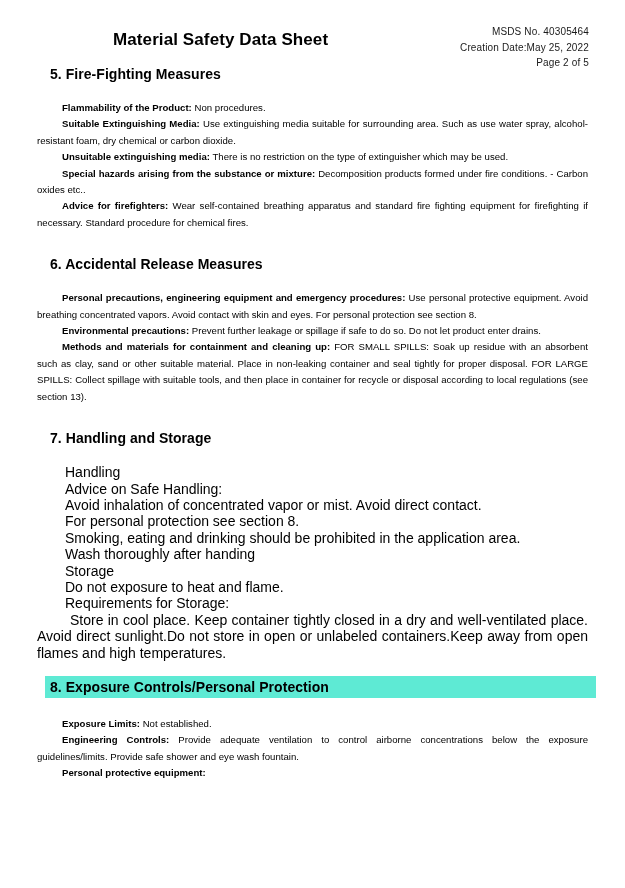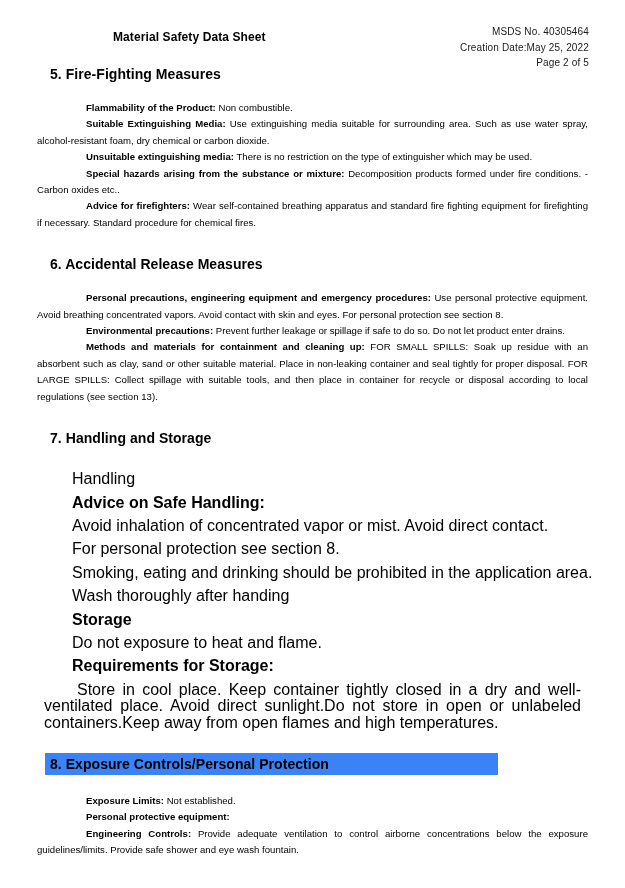--- a/index.html
+++ b/index.html
@@ -21,21 +21,21 @@
   .header {
     position: relative;
     height: 58px;
     padding: 22px 37px 0 37px;
     box-sizing: border-box;
   }
   .doc-title {
     position: absolute;
     left: 113px;
     top: 30px;
-    font-size: 12px;
+    font-size: 17px;
     font-weight: bold;
     letter-spacing: 0.1px;
     white-space: nowrap;
   }
   .header-meta {
     position: absolute;
     right: 36px;
     top: 24px;
     text-align: right;
     font-size: 10px;
@@ -52,48 +52,48 @@
   }
 
   .sec-head {
     font-size: 14px;
     font-weight: 600;
     margin: 8px;
     padding: 0 0 0 5px;
     letter-spacing: 0.05px;
   }
   .sec-head.shaded {
-    background: #3b82f6;
-    width: 453px;
+    background: #5eead4;
+    width: 551px;
     padding: 3px 0 3px 5px;
     box-sizing: border-box;
   }
 
   .para {
     font-size: 9.6px;
     line-height: 16.4px;
     text-align: justify;
     margin: 0;
     letter-spacing: 0.01px;
     -webkit-hyphens: none;
     hyphens: none;
   }
   .para.indent { text-indent: 25px; }
-  .para b { font-weight: bold; margin-left: 24px; }
+  .para b { font-weight: bold; }
 
   
   .line {
-    font-size: 16px;
+    font-size: 14px;
     line-height: 16.4px;
-    margin: 7px;
+    margin: 0;
     padding-left: 28px;
     text-align: left;
     white-space: nowrap;
   }
-  .line.bold { font-weight: bold; }
+  .line.bold { font-weight: normal; }
   .line.wrapline {
     white-space: normal;
     padding-left: 0;
     text-align: justify;
     text-indent: 33px;
   }
 
   .gap-sec   { height: 17px; }
   .gap-head  { height: 10px; }
   .gap-small { height: 7px; }
@@ -110,21 +110,21 @@
       <div>Creation Date:May  25,  2022</div>
       <div>Page  2  of  5</div>
     </div>
   </div>
 
   <div class="body">
 
     <div class="sec-head">5. Fire-Fighting Measures</div>
     <div class="gap-head"></div>
 
-    <p class="para indent"><b>Flammability of the Product:</b><span> Non combustible.</span></p>
+    <p class="para indent"><b>Flammability of the Product:</b><span> Non procedures.</span></p>
     <p class="para indent"><b>Suitable Extinguishing Media:</b><span> Use extinguishing media suitable for surrounding area. Such as use water spray, alcohol-resistant foam, dry chemical or carbon dioxide.</span></p>
     <p class="para indent"><b>Unsuitable extinguishing media:</b><span> There is no restriction on the type of extinguisher which may be used.</span></p>
     <p class="para indent"><b>Special hazards arising from the substance or mixture:</b><span> Decomposition products formed under fire conditions. - Carbon oxides etc..</span></p>
     <p class="para indent"><b>Advice for firefighters:</b><span> Wear self-contained breathing apparatus and standard fire fighting equipment for firefighting if necessary. Standard procedure for chemical fires.</span></p>
 
     <div class="gap-sec"></div>
 
     <div class="sec-head">6. Accidental Release Measures</div>
     <div class="gap-head"></div>
 
@@ -147,17 +147,17 @@
     <div class="line">Do not exposure to heat and flame.</div>
     <div class="line bold">Requirements for Storage:</div>
     <div class="line wrapline">Store in cool place. Keep container tightly closed in a dry and well-ventilated place. Avoid direct sunlight.Do not store in open or unlabeled containers.Keep away from open flames and high temperatures.</div>
 
     <div class="gap-small"></div>
 
     <div class="sec-head shaded">8. Exposure Controls/Personal Protection</div>
     <div class="gap-head"></div>
 
     <p class="para indent"><b>Exposure Limits:</b><span> Not established.</span></p>
+    <p class="para indent"><b>Engineering Controls:</b><span> Provide adequate ventilation to control airborne concentrations below the exposure guidelines/limits. Provide safe shower and eye wash fountain.</span></p>
     <p class="para indent"><b>Personal protective equipment:</b><span></span></p>
-    <p class="para indent"><b>Engineering Controls:</b><span> Provide adequate ventilation to control airborne concentrations below the exposure guidelines/limits. Provide safe shower and eye wash fountain.</span></p>
 
   </div>
 </div>
 
 </body></html>

